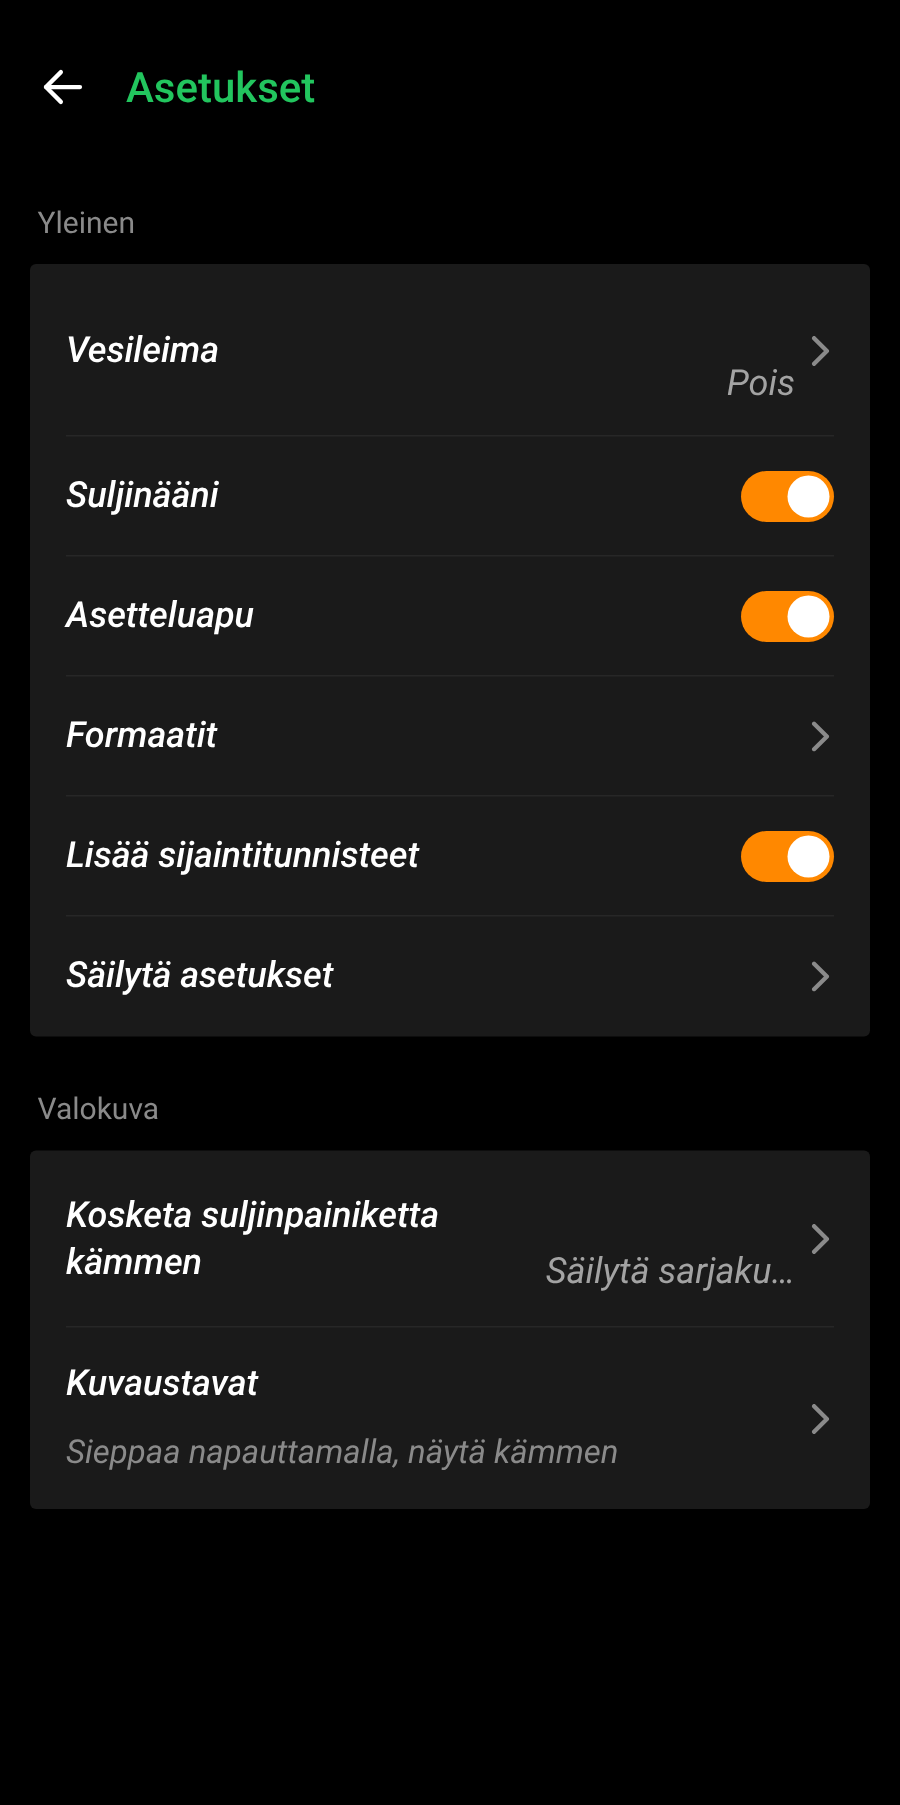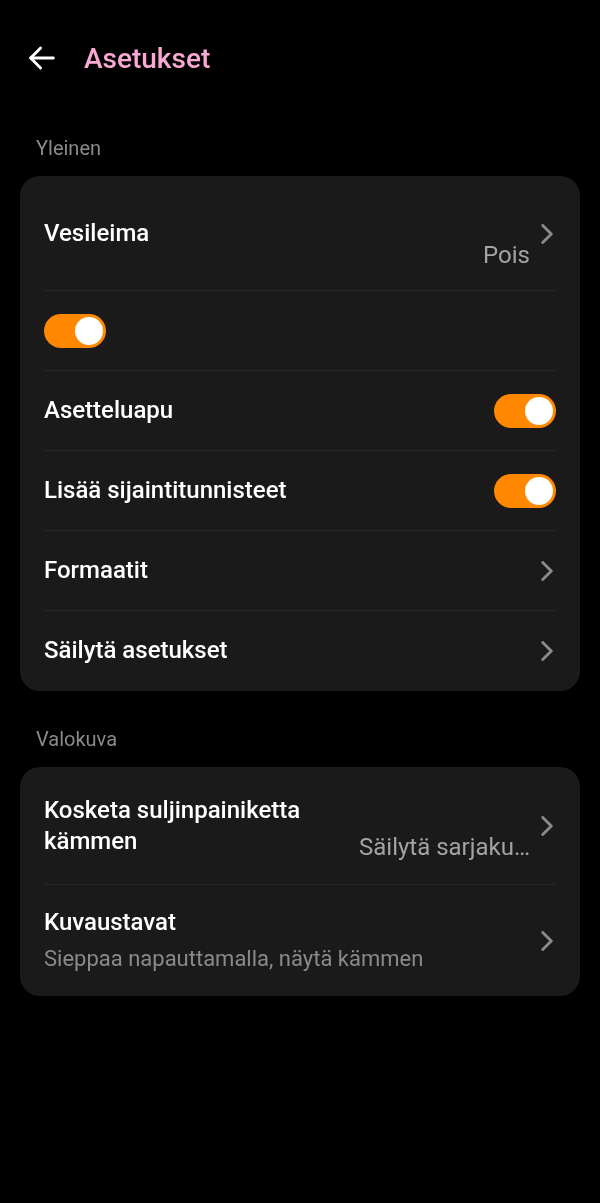--- a/index.html
+++ b/index.html
@@ -20,31 +20,32 @@
   .back-arrow {
     width: 36px;
     height: 36px;
     display: flex;
     align-items: center;
     justify-content: center;
   }
   .header-title {
     font-size: 28px;
     font-weight: 500;
-    color: #f9a8d4;
+    color: #22c55e;
   }
   .section-label {
     font-size: 20px;
     color: #8a8a8a;
-    padding: 36px 36px 16px 36px;
+    padding: 36px 36px 16px 25px;
   }
   .group {
     background: #1a1a1a;
-    border-radius: 20px;
+    border-radius: 4px;
     margin: 0 20px;
+    font-style: italic;
   }
   .row {
     display: flex;
     align-items: center;
     padding: 22px 24px;
     min-height: 80px;
     position: relative;
   }
   .row:not(:last-child)::after {
     content: "";
@@ -60,21 +61,21 @@
   .row-title {
     font-size: 24px;
     font-weight: 500;
     color: #fff;
     line-height: 1.3;
   }
   .row-subtitle {
     font-size: 22px;
     color: #8a8a8a;
     line-height: 1.35;
-    margin-top: 6px;
+    margin-top: 16px;
   }
   .row-value {
     font-size: 24px;
     color: #a3a3a3;
     margin-right: 8px;
     text-align: right;
     max-width: 180px;
     white-space: nowrap;
     overflow: hidden;
     text-overflow: ellipsis;
@@ -132,56 +133,59 @@
     <div class="row-value">Pois</div>
     <div class="chevron">
       <svg width="12" height="20" viewBox="0 0 8 14" fill="none" stroke="#8a8a8a" stroke-width="2" stroke-linecap="round" stroke-linejoin="round">
           <polyline points="1 1 7 7 1 13"></polyline>
         </svg>
     </div>
   </div>
 
 
   <div class="row">
+    <div class="row-main">
+      <div class="row-title">Suljinääni</div>
+    </div>
     <div class="toggle on">
         <div class="knob"></div>
       </div>
   </div>
 
   <div class="row">
     <div class="row-main">
       <div class="row-title">Asetteluapu</div>
     </div>
     <div class="toggle on">
         <div class="knob"></div>
       </div>
   </div>
 
   <div class="row">
     <div class="row-main">
+      <div class="row-title">Formaatit</div>
+    </div>
+    <div class="chevron">
+      <svg width="12" height="20" viewBox="0 0 8 14" fill="none" stroke="#8a8a8a" stroke-width="2" stroke-linecap="round" stroke-linejoin="round">
+          <polyline points="1 1 7 7 1 13"></polyline>
+        </svg>
+    </div>
+  </div>
+
+  <div class="row">
+    <div class="row-main">
       <div class="row-title">Lisää sijaintitunnisteet</div>
     </div>
     <div class="toggle on">
         <div class="knob"></div>
       </div>
   </div>
 
   <div class="row">
     <div class="row-main">
-      <div class="row-title">Formaatit</div>
-    </div>
-    <div class="chevron">
-      <svg width="12" height="20" viewBox="0 0 8 14" fill="none" stroke="#8a8a8a" stroke-width="2" stroke-linecap="round" stroke-linejoin="round">
-          <polyline points="1 1 7 7 1 13"></polyline>
-        </svg>
-    </div>
-  </div>
-
-  <div class="row">
-    <div class="row-main">
       <div class="row-title">Säilytä asetukset</div>
     </div>
     <div class="chevron">
       <svg width="12" height="20" viewBox="0 0 8 14" fill="none" stroke="#8a8a8a" stroke-width="2" stroke-linecap="round" stroke-linejoin="round">
           <polyline points="1 1 7 7 1 13"></polyline>
         </svg>
     </div>
   </div>
 
 </div>

